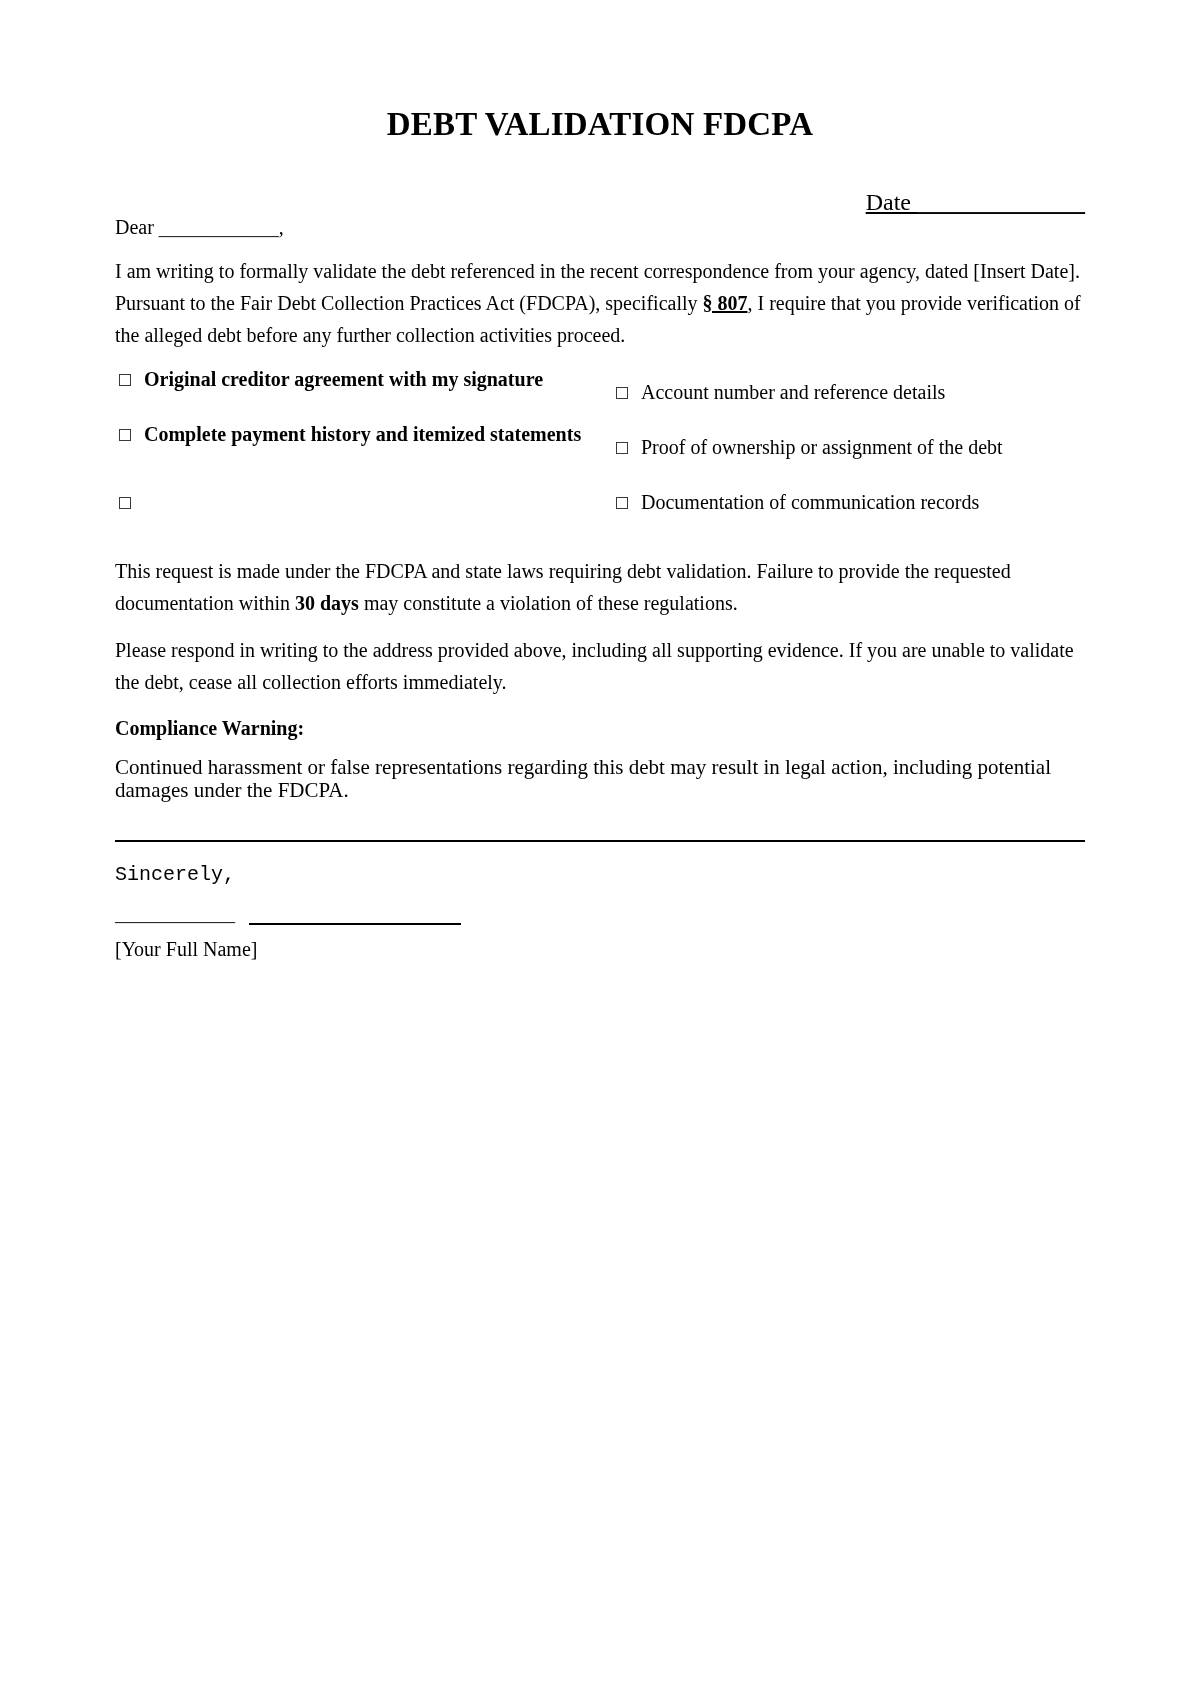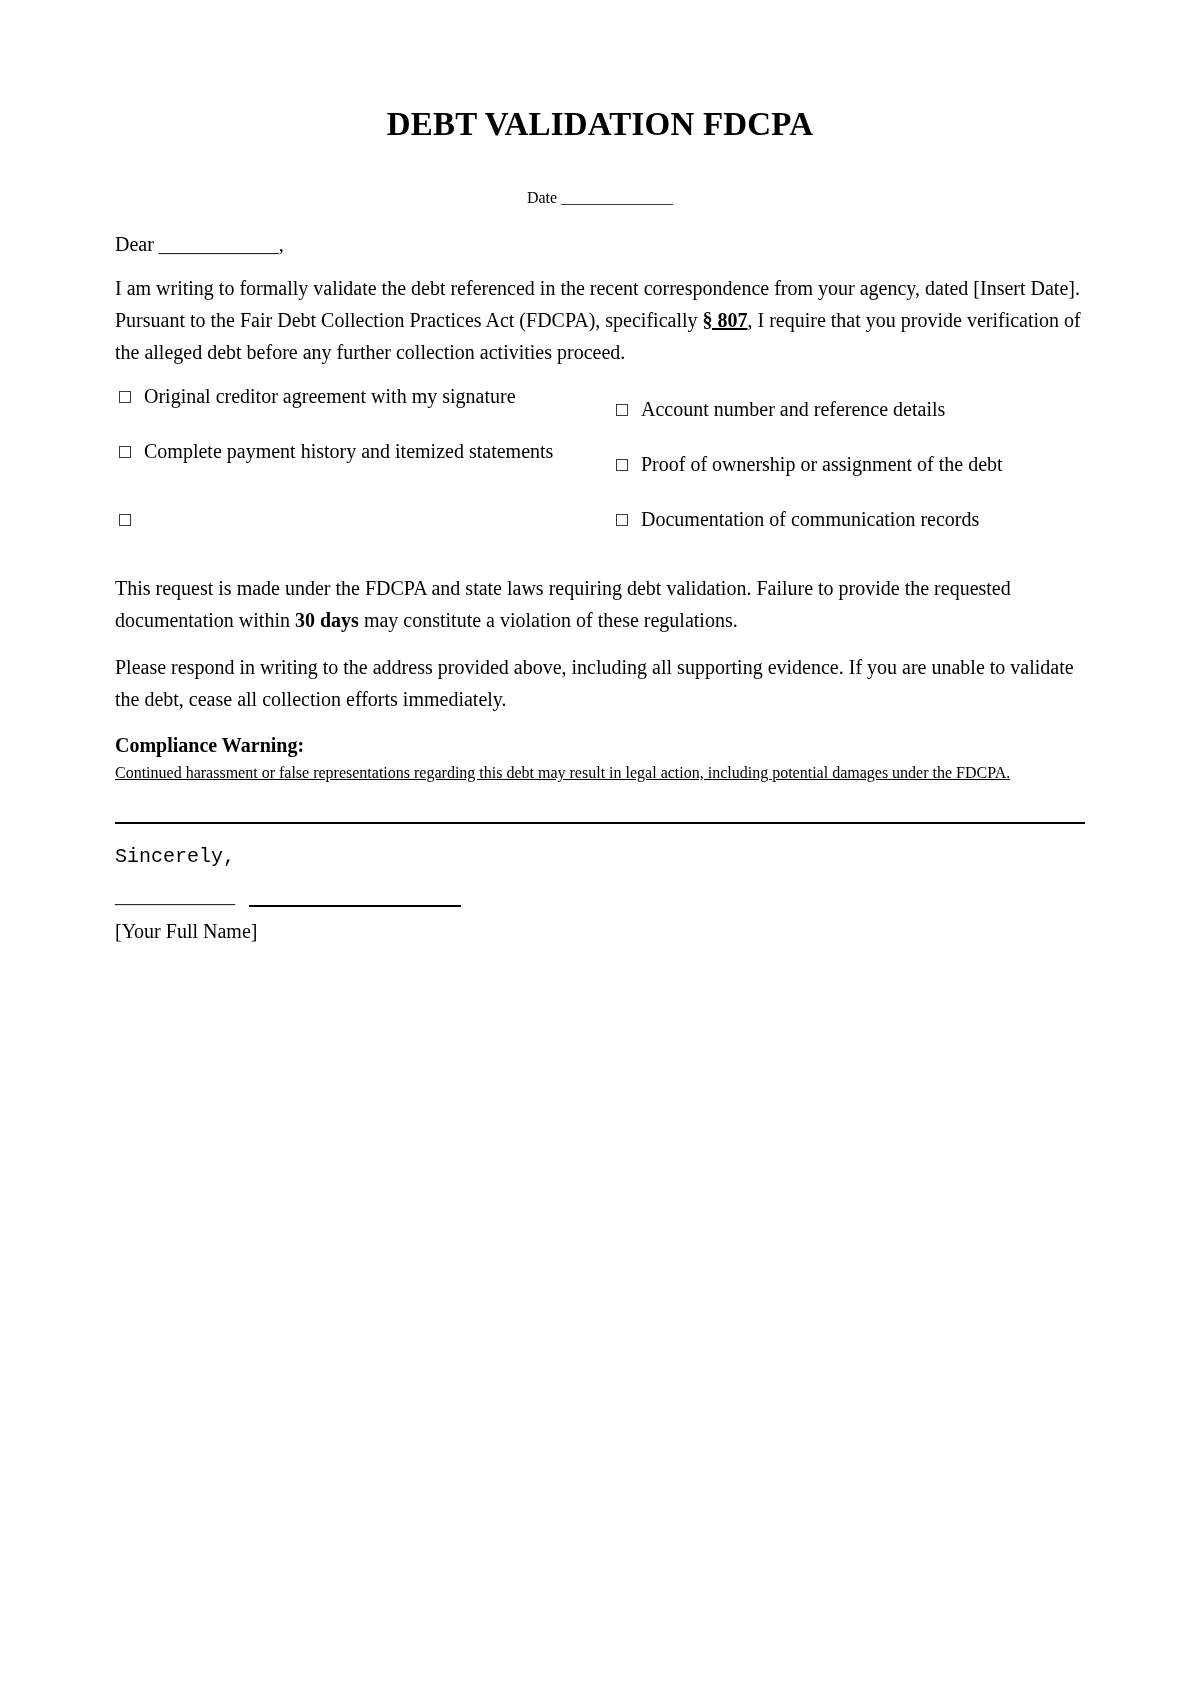--- a/index.html
+++ b/index.html
@@ -19,30 +19,30 @@
   }
   .doc-title {
     margin-top: 106px;
     text-align: center;
     font-size: 33px;
     font-weight: bold;
     letter-spacing: 0.2px;
   }
   .date-row {
     margin-top: 46px;
-    text-align: center;
-    font-size: 16px;
+    text-align: right;
+    font-size: 24px;
+    text-decoration: underline;
   }
   .blank {
     letter-spacing: 0;
     white-space: pre;
     color: #1a1a1a;
   }
   .salutation {
-    margin-top: 26px;
     font-size: 20px;
   }
   .para {
     font-size: 20px;
     line-height: 32px;
     text-align: left;
   }
   .para-intro   { margin-top: 16px; }
   .para-request { margin-top: 39px; }
   .para-respond { margin-top: 15px; }
@@ -58,39 +58,38 @@
     column-gap: 0;
   }
   .check-item {
     display: flex;
     align-items: center;
     padding-left: 4px;
     margin-top: 28px;
     font-size: 20px;
     line-height: 27px;
   }
-  .check-item.first-row { margin-top: 2px; }
+  .check-item.first-row { margin-top: 2px; font-weight: bold; }
   .checkbox {
     display: inline-block;
     width: 12px;
     height: 12px;
     border: 1.4px solid #3a3a3a;
     background: #ffffff;
     margin-right: 13px;
     flex: 0 0 auto;
   }
   .emph-underline {
     font-weight: bold;
     text-decoration: underline;
   }
   .warning-text {
-    margin-top: 4px;
-    font-size: 16px;
+    margin-top: 16px;
+    font-size: 21px;
     line-height: 23px;
-    text-decoration: underline;
   }
   .divider {
     margin-top: 38px;
     border: none;
     border-top: 2.2px solid #000000;
     width: 100%;
   }
   .sincerely {
     margin-top: 21px;
     font-size: 20px;

